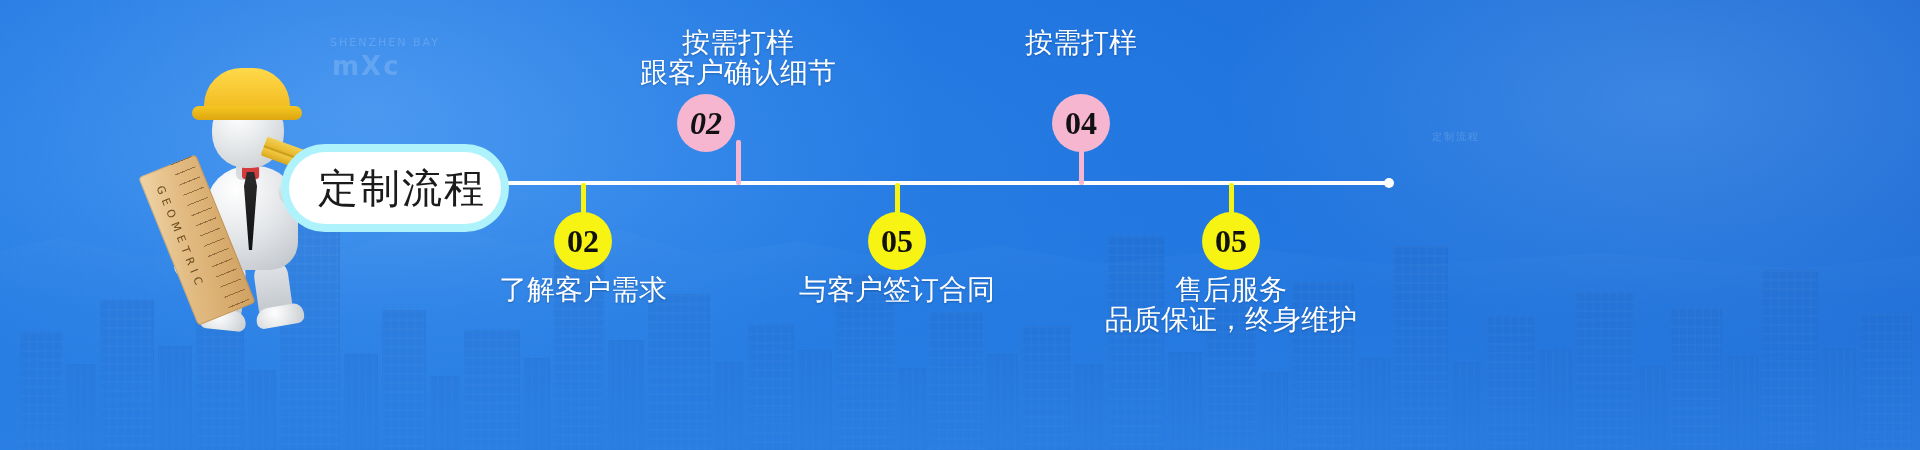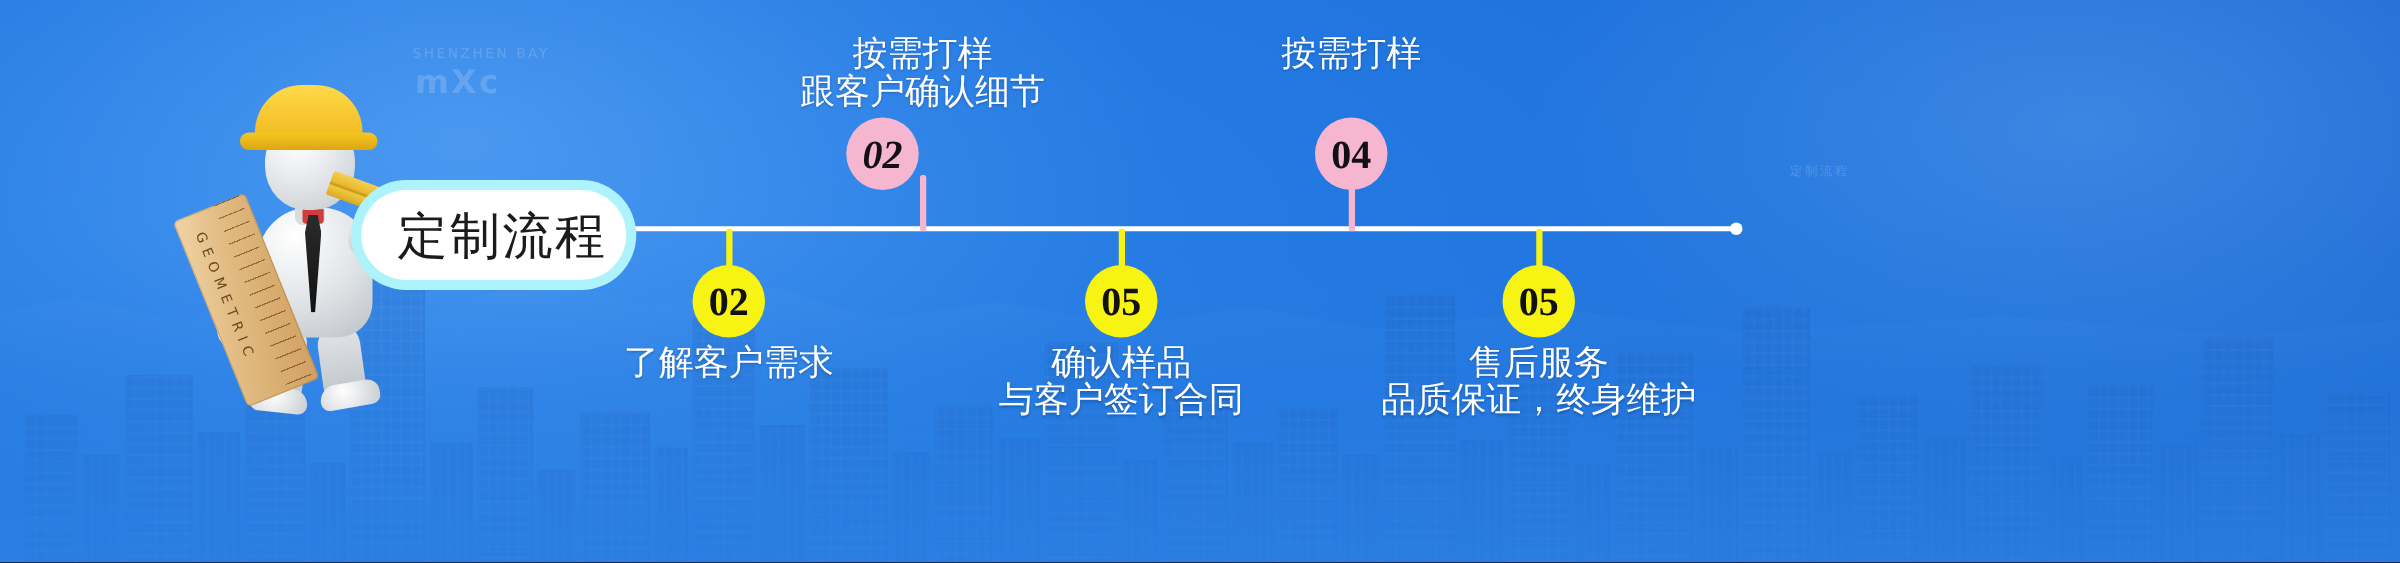--- a/index.html
+++ b/index.html
@@ -341,21 +341,20 @@
     <div class="caption" style="left:568px; top:28px;">
       <span class="ln">按需打样</span>
       <span class="ln">跟客户确认细节</span>
     </div>
   </div>
 
   <div class="step">
     <div class="stem yellow" style="left:895px; top:183px; height:44px;"></div>
     <div class="badge yellow" style="left:868px; top:212px;">05</div>
     <div class="caption" style="left:727px; top:275px;">
-      <span class="ln">确认样品</span>
       <span class="ln">与客户签订合同</span>
     </div>
   </div>
 
   <div class="step">
     <div class="stem pink" style="left:1079px; top:140px; height:45px;"></div>
     <div class="badge pink" style="left:1052px; top:94px;">04</div>
     <div class="caption" style="left:911px; top:28px;">
       <span class="ln">按需打样</span>
     </div>

